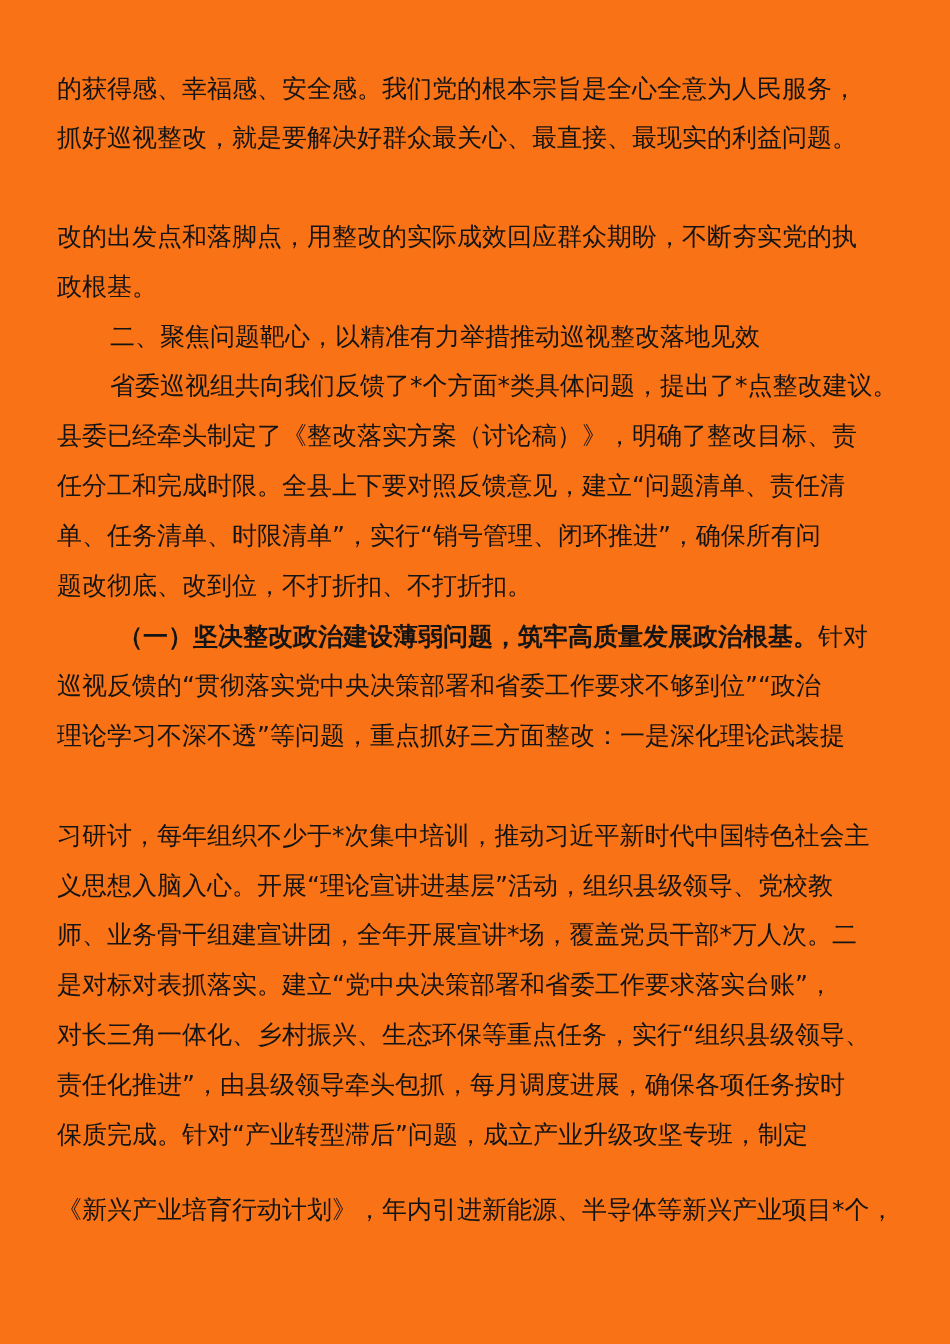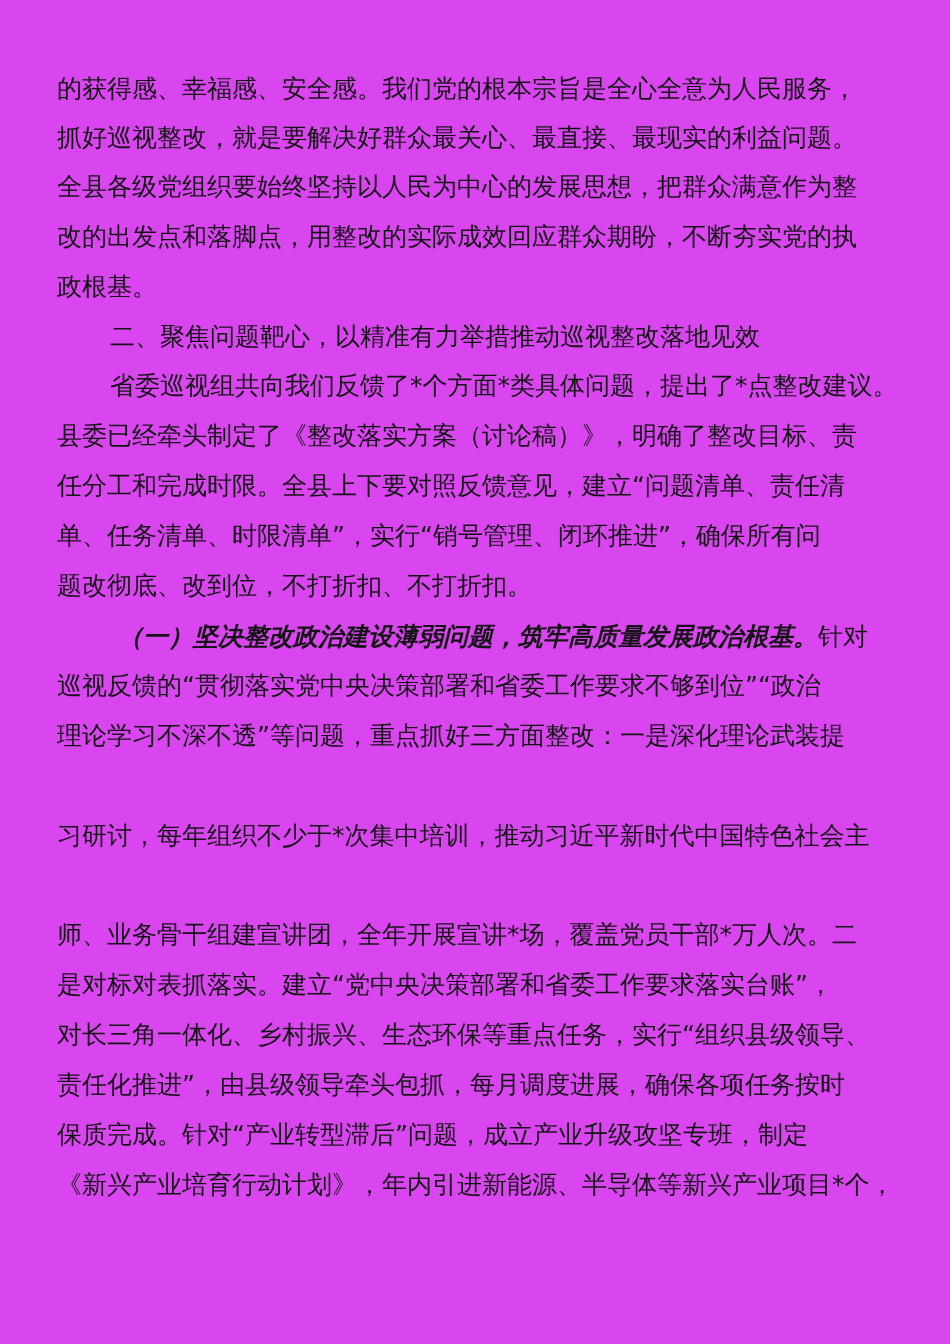--- a/index.html
+++ b/index.html
@@ -1,48 +1,48 @@
 <!DOCTYPE html>
 <html><head>
 <meta charset="utf-8">
 <style>
   html, body { margin:0; padding:0; background:#ffffff; }
   body { width:950px; height:1344px; position:relative; overflow:hidden;
          font-family: "DejaVu Sans", "Liberation Sans", sans-serif; color:#111111; }
-  .page { position:absolute; left:0; top:0; width:950px; height:1344px; background:#d946ef; }
+  .page { position:absolute; left:0; top:0; width:950px; height:1344px; background:#f97316; }
   .line { position:absolute; left:57px; height:36px; line-height:36px; font-size:25px;
           white-space:nowrap; letter-spacing:0px; color:#141414; }
   .indent { left:110px; }
-  .bold { font-weight:bold;font-style:italic; }
+  .bold { font-weight:bold; }
 </style>
 </head>
 <body>
 
 <div class="page">
 
   <div class="line" style="top:71px">的获得感、幸福感、安全感。我们党的根本宗旨是全心全意为人民服务，</div>
   <div class="line" style="top:120px">抓好巡视整改，就是要解决好群众最关心、最直接、最现实的利益问题。</div>
-  <div class="line" style="top:169px">全县各级党组织要始终坚持以人民为中心的发展思想，把群众满意作为整</div>
   <div class="line" style="top:219px">改的出发点和落脚点，用整改的实际成效回应群众期盼，不断夯实党的执</div>
   <div class="line" style="top:269px">政根基。</div>
 
   <div class="line indent" style="top:319px">二、聚焦问题靶心，以精准有力举措推动巡视整改落地见效</div>
 
   <div class="line indent" style="top:368px">省委巡视组共向我们反馈了*个方面*类具体问题，提出了*点整改建议。</div>
   <div class="line" style="top:418px">县委已经牵头制定了《整改落实方案（讨论稿）》，明确了整改目标、责</div>
   <div class="line" style="top:468px">任分工和完成时限。全县上下要对照反馈意见，建立“问题清单、责任清</div>
   <div class="line" style="top:518px">单、任务清单、时限清单”，实行“销号管理、闭环推进”，确保所有问</div>
   <div class="line" style="top:568px">题改彻底、改到位，不打折扣、不打折扣。</div>
 
   <div class="line indent" style="top:619px; left:118px">
     <span class="bold">（一）坚决整改政治建设薄弱问题，筑牢高质量发展政治根基。</span><span>针对</span>
   </div>
   <div class="line" style="top:668px">巡视反馈的“贯彻落实党中央决策部署和省委工作要求不够到位”“政治</div>
   <div class="line" style="top:718px">理论学习不深不透”等问题，重点抓好三方面整改：一是深化理论武装提</div>
   <div class="line" style="top:818px">习研讨，每年组织不少于*次集中培训，推动习近平新时代中国特色社会主</div>
+  <div class="line" style="top:868px">义思想入脑入心。开展“理论宣讲进基层”活动，组织县级领导、党校教</div>
   <div class="line" style="top:917px">师、业务骨干组建宣讲团，全年开展宣讲*场，覆盖党员干部*万人次。二</div>
   <div class="line" style="top:967px">是对标对表抓落实。建立“党中央决策部署和省委工作要求落实台账”，</div>
   <div class="line" style="top:1017px">对长三角一体化、乡村振兴、生态环保等重点任务，实行“组织县级领导、</div>
   <div class="line" style="top:1067px">责任化推进”，由县级领导牵头包抓，每月调度进展，确保各项任务按时</div>
   <div class="line" style="top:1117px">保质完成。针对“产业转型滞后”问题，成立产业升级攻坚专班，制定</div>
-  <div class="line" style="top:1167px">《新兴产业培育行动计划》，年内引进新能源、半导体等新兴产业项目*个，</div>
+  <div class="line" style="top:1192px">《新兴产业培育行动计划》，年内引进新能源、半导体等新兴产业项目*个，</div>
 
 </div>
 
 </body></html>

